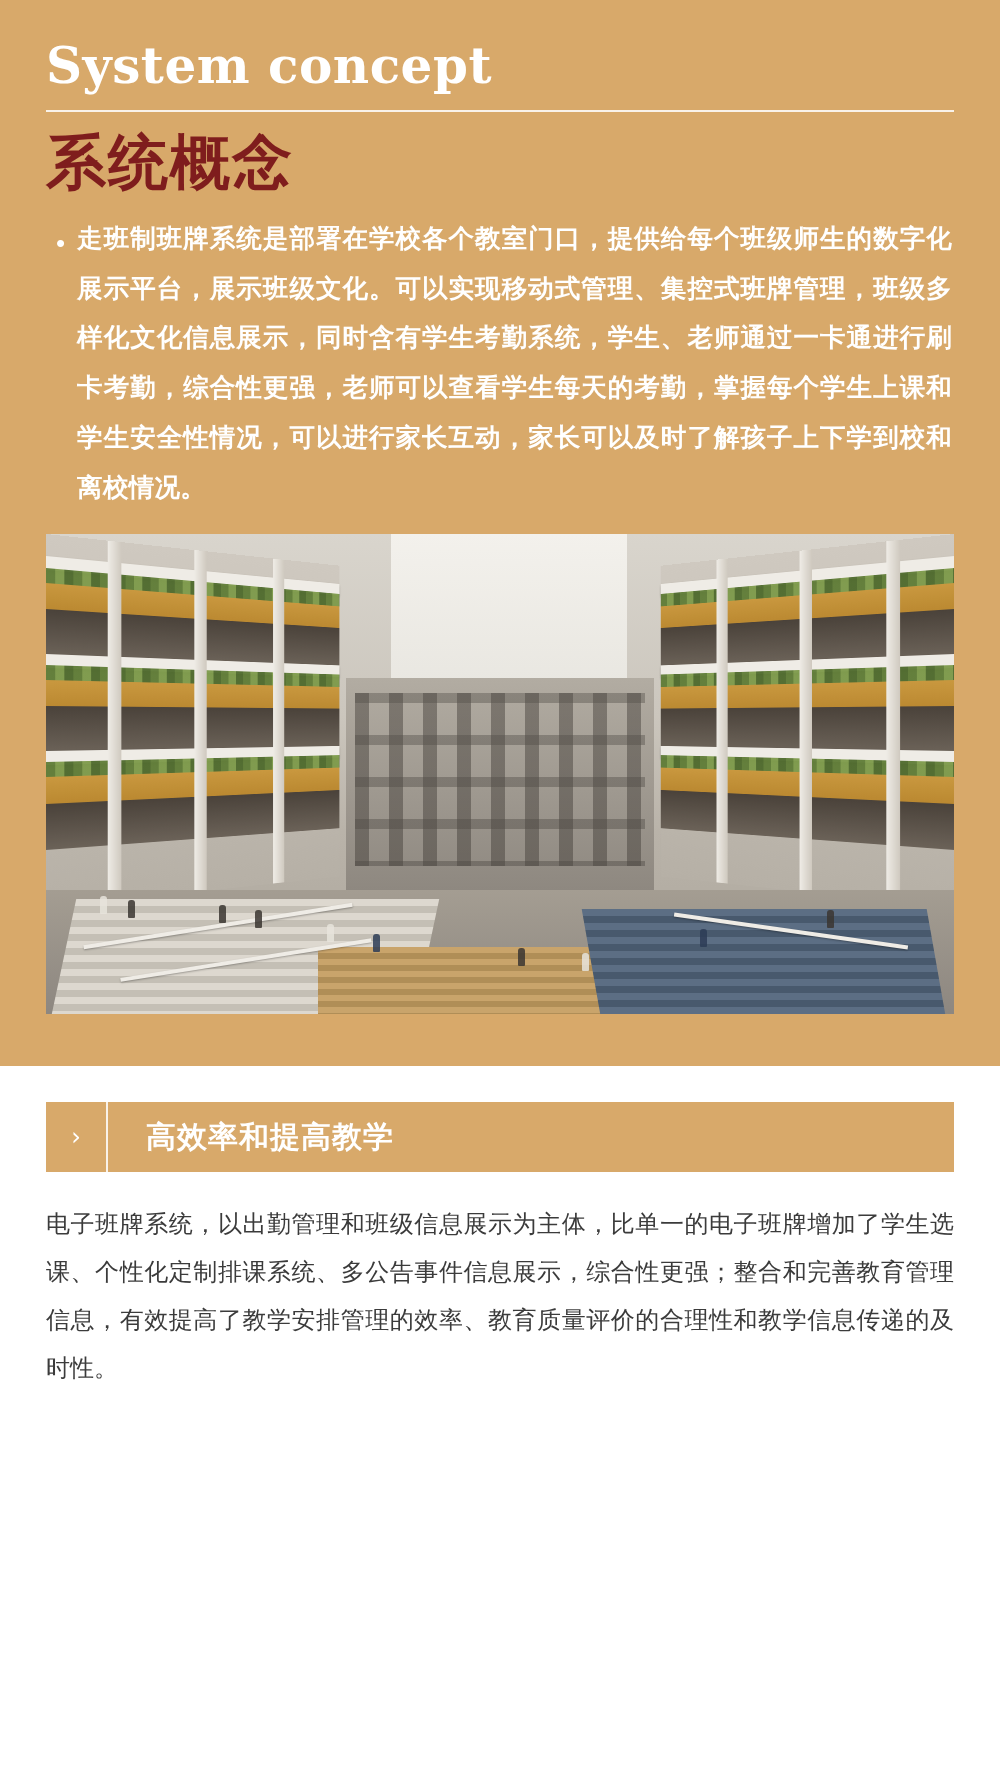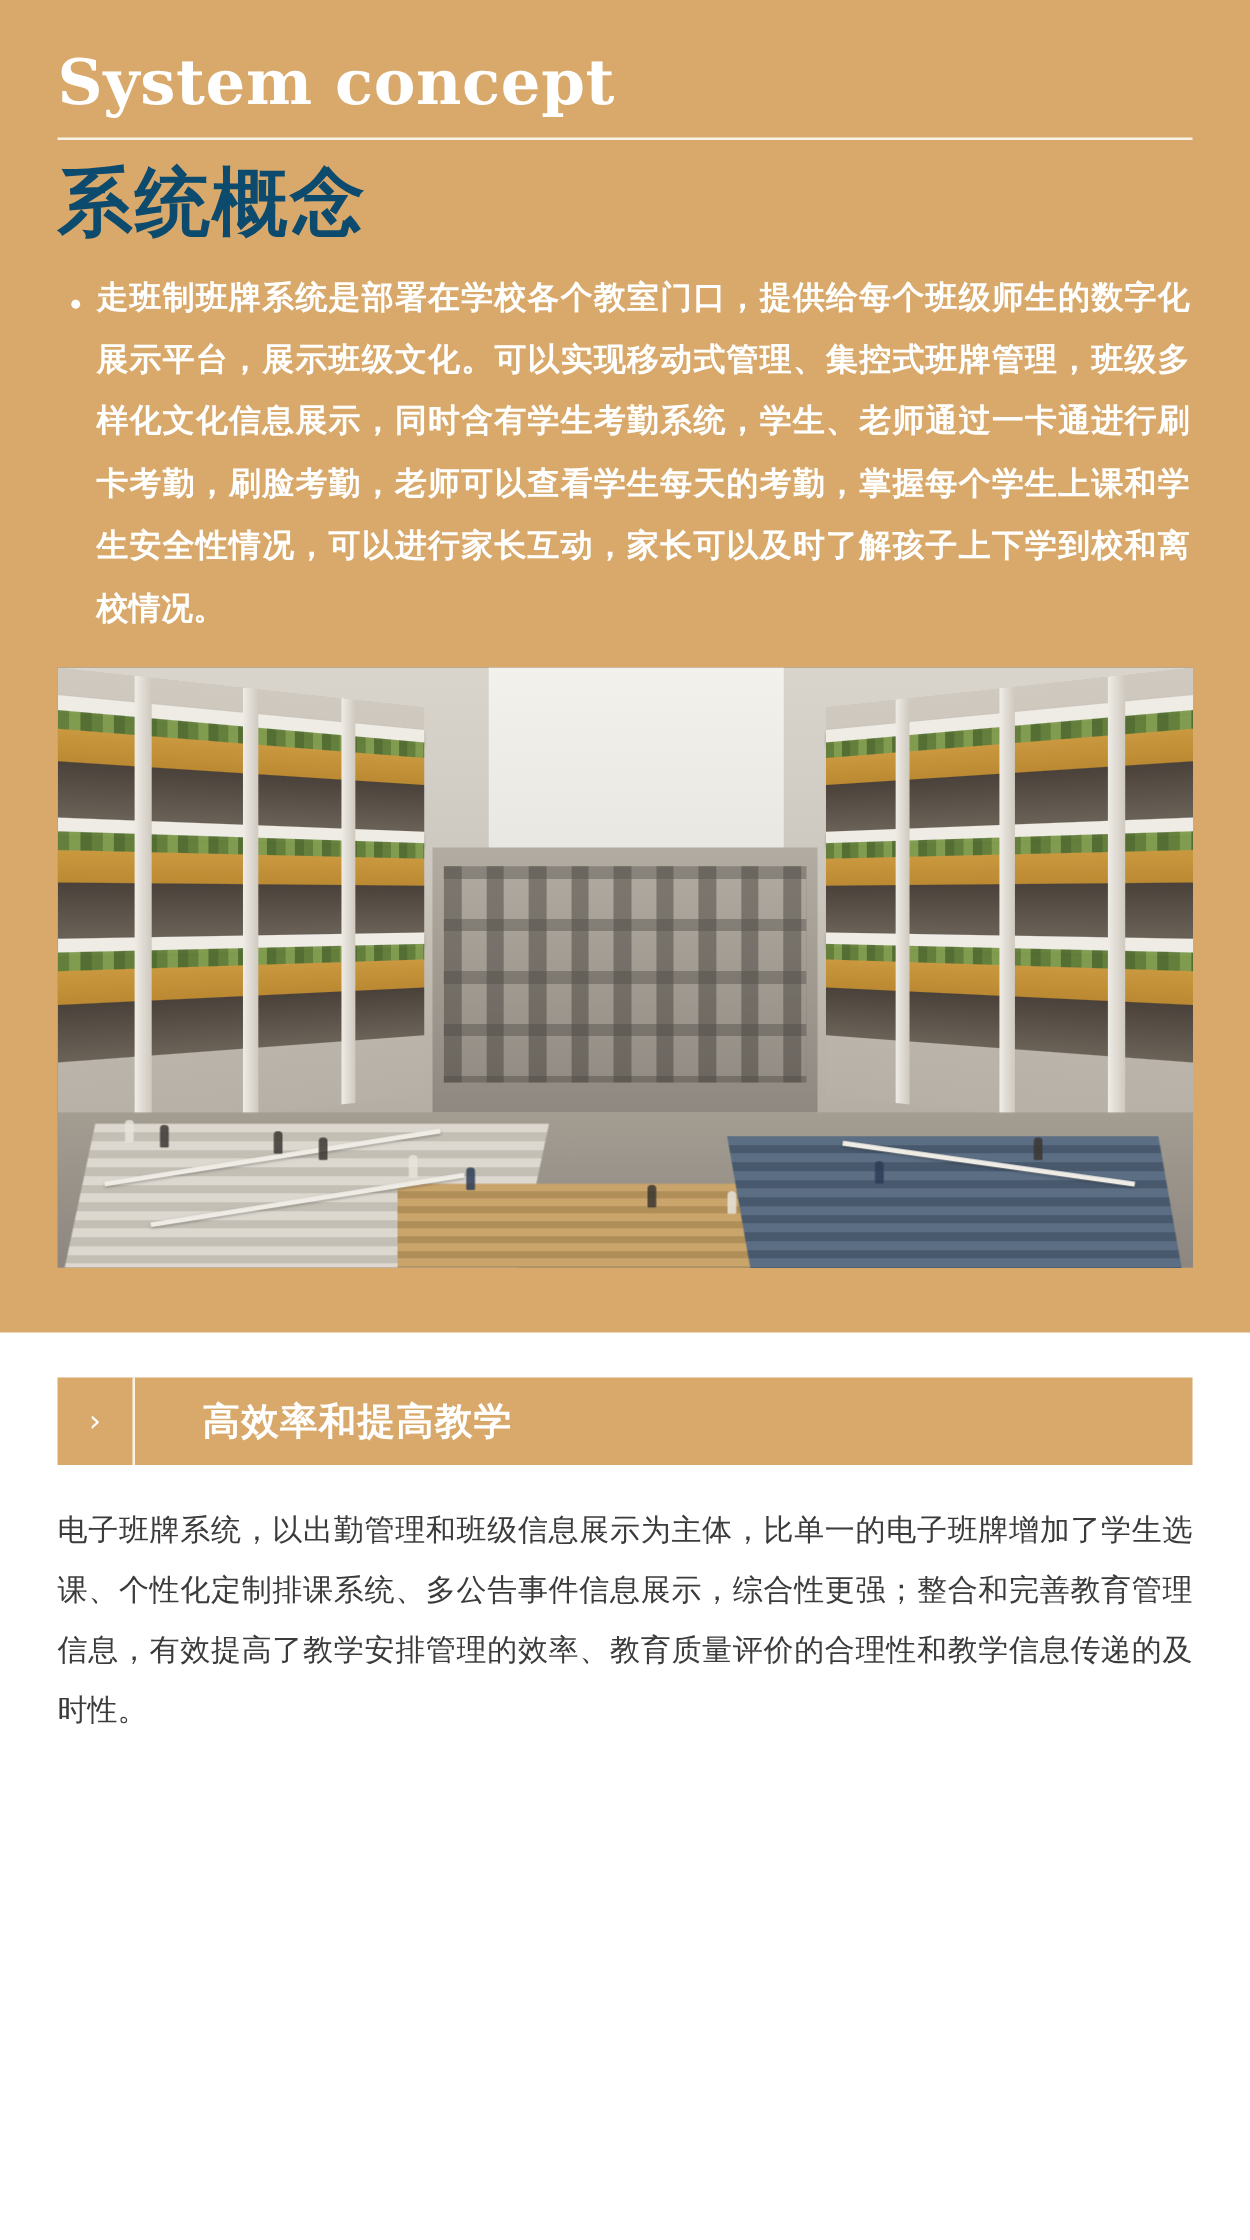--- a/index.html
+++ b/index.html
@@ -50,21 +50,21 @@
     background: rgba(255,255,255,0.85);
     width: 100%;
     margin: 4px 0 14px 0;
   }
 
   .hero-title-cn {
     font-family: "DejaVu Sans", "Liberation Sans", sans-serif;
     font-weight: 700;
     font-size: 60px;
     line-height: 1.2;
-    color: #0c4a6e;
+    color: #7f1d1d;
     margin: 0 0 16px 0;
     letter-spacing: 2px;
   }
 
   .hero-body {
     display: flex;
     align-items: flex-start;
     padding: 0 2px 0 10px;
   }
   .hero-bullet {
@@ -254,22 +254,21 @@
     font-family: "DejaVu Sans", sans-serif;
     border-right: 2px solid rgba(255,255,255,0.85);
     box-sizing: border-box;
   }
   .section-title {
     color: #ffffff;
     font-family: Liberation Mono, monospace;
     font-weight: 700;
     font-size: 30px;
     letter-spacing: 1px;
-    padding-left: 26px;
-    margin-left: 28px;
+    padding-left: 38px;
   }
 
   
   .bottom-text {
     margin: 28px 46px 0 46px;
     color: #3b3b3b;
     font-family: "DejaVu Sans", "Liberation Sans", sans-serif;
     font-size: 24px;
     line-height: 2.0;
     text-align: justify;
@@ -282,21 +281,21 @@
 <div class="page">
 
   <section class="hero">
     <div class="hero-inner">
       <h1 class="hero-title-en">System concept</h1>
       <div class="hero-rule"></div>
       <h2 class="hero-title-cn">系统概念</h2>
 
       <div class="hero-body">
         <span class="hero-bullet">•</span>
-        <p class="hero-paragraph">走班制班牌系统是部署在学校各个教室门口，提供给每个班级师生的数字化展示平台，展示班级文化。可以实现移动式管理、集控式班牌管理，班级多样化文化信息展示，同时含有学生考勤系统，学生、老师通过一卡通进行刷卡考勤，刷脸考勤，老师可以查看学生每天的考勤，掌握每个学生上课和学生安全性情况，可以进行家长互动，家长可以及时了解孩子上下学到校和离校情况。</p>
+        <p class="hero-paragraph">走班制班牌系统是部署在学校各个教室门口，提供给每个班级师生的数字化展示平台，展示班级文化。可以实现移动式管理、集控式班牌管理，班级多样化文化信息展示，同时含有学生考勤系统，学生、老师通过一卡通进行刷卡考勤，综合性更强，老师可以查看学生每天的考勤，掌握每个学生上课和学生安全性情况，可以进行家长互动，家长可以及时了解孩子上下学到校和离校情况。</p>
       </div>
     </div>
 
     <div class="photo-wrap">
       <div class="photo">
         <div class="bg-wall"></div>
         <div class="sky"></div>
         <div class="far-building"></div>
         <div class="far-windows"></div>
 

